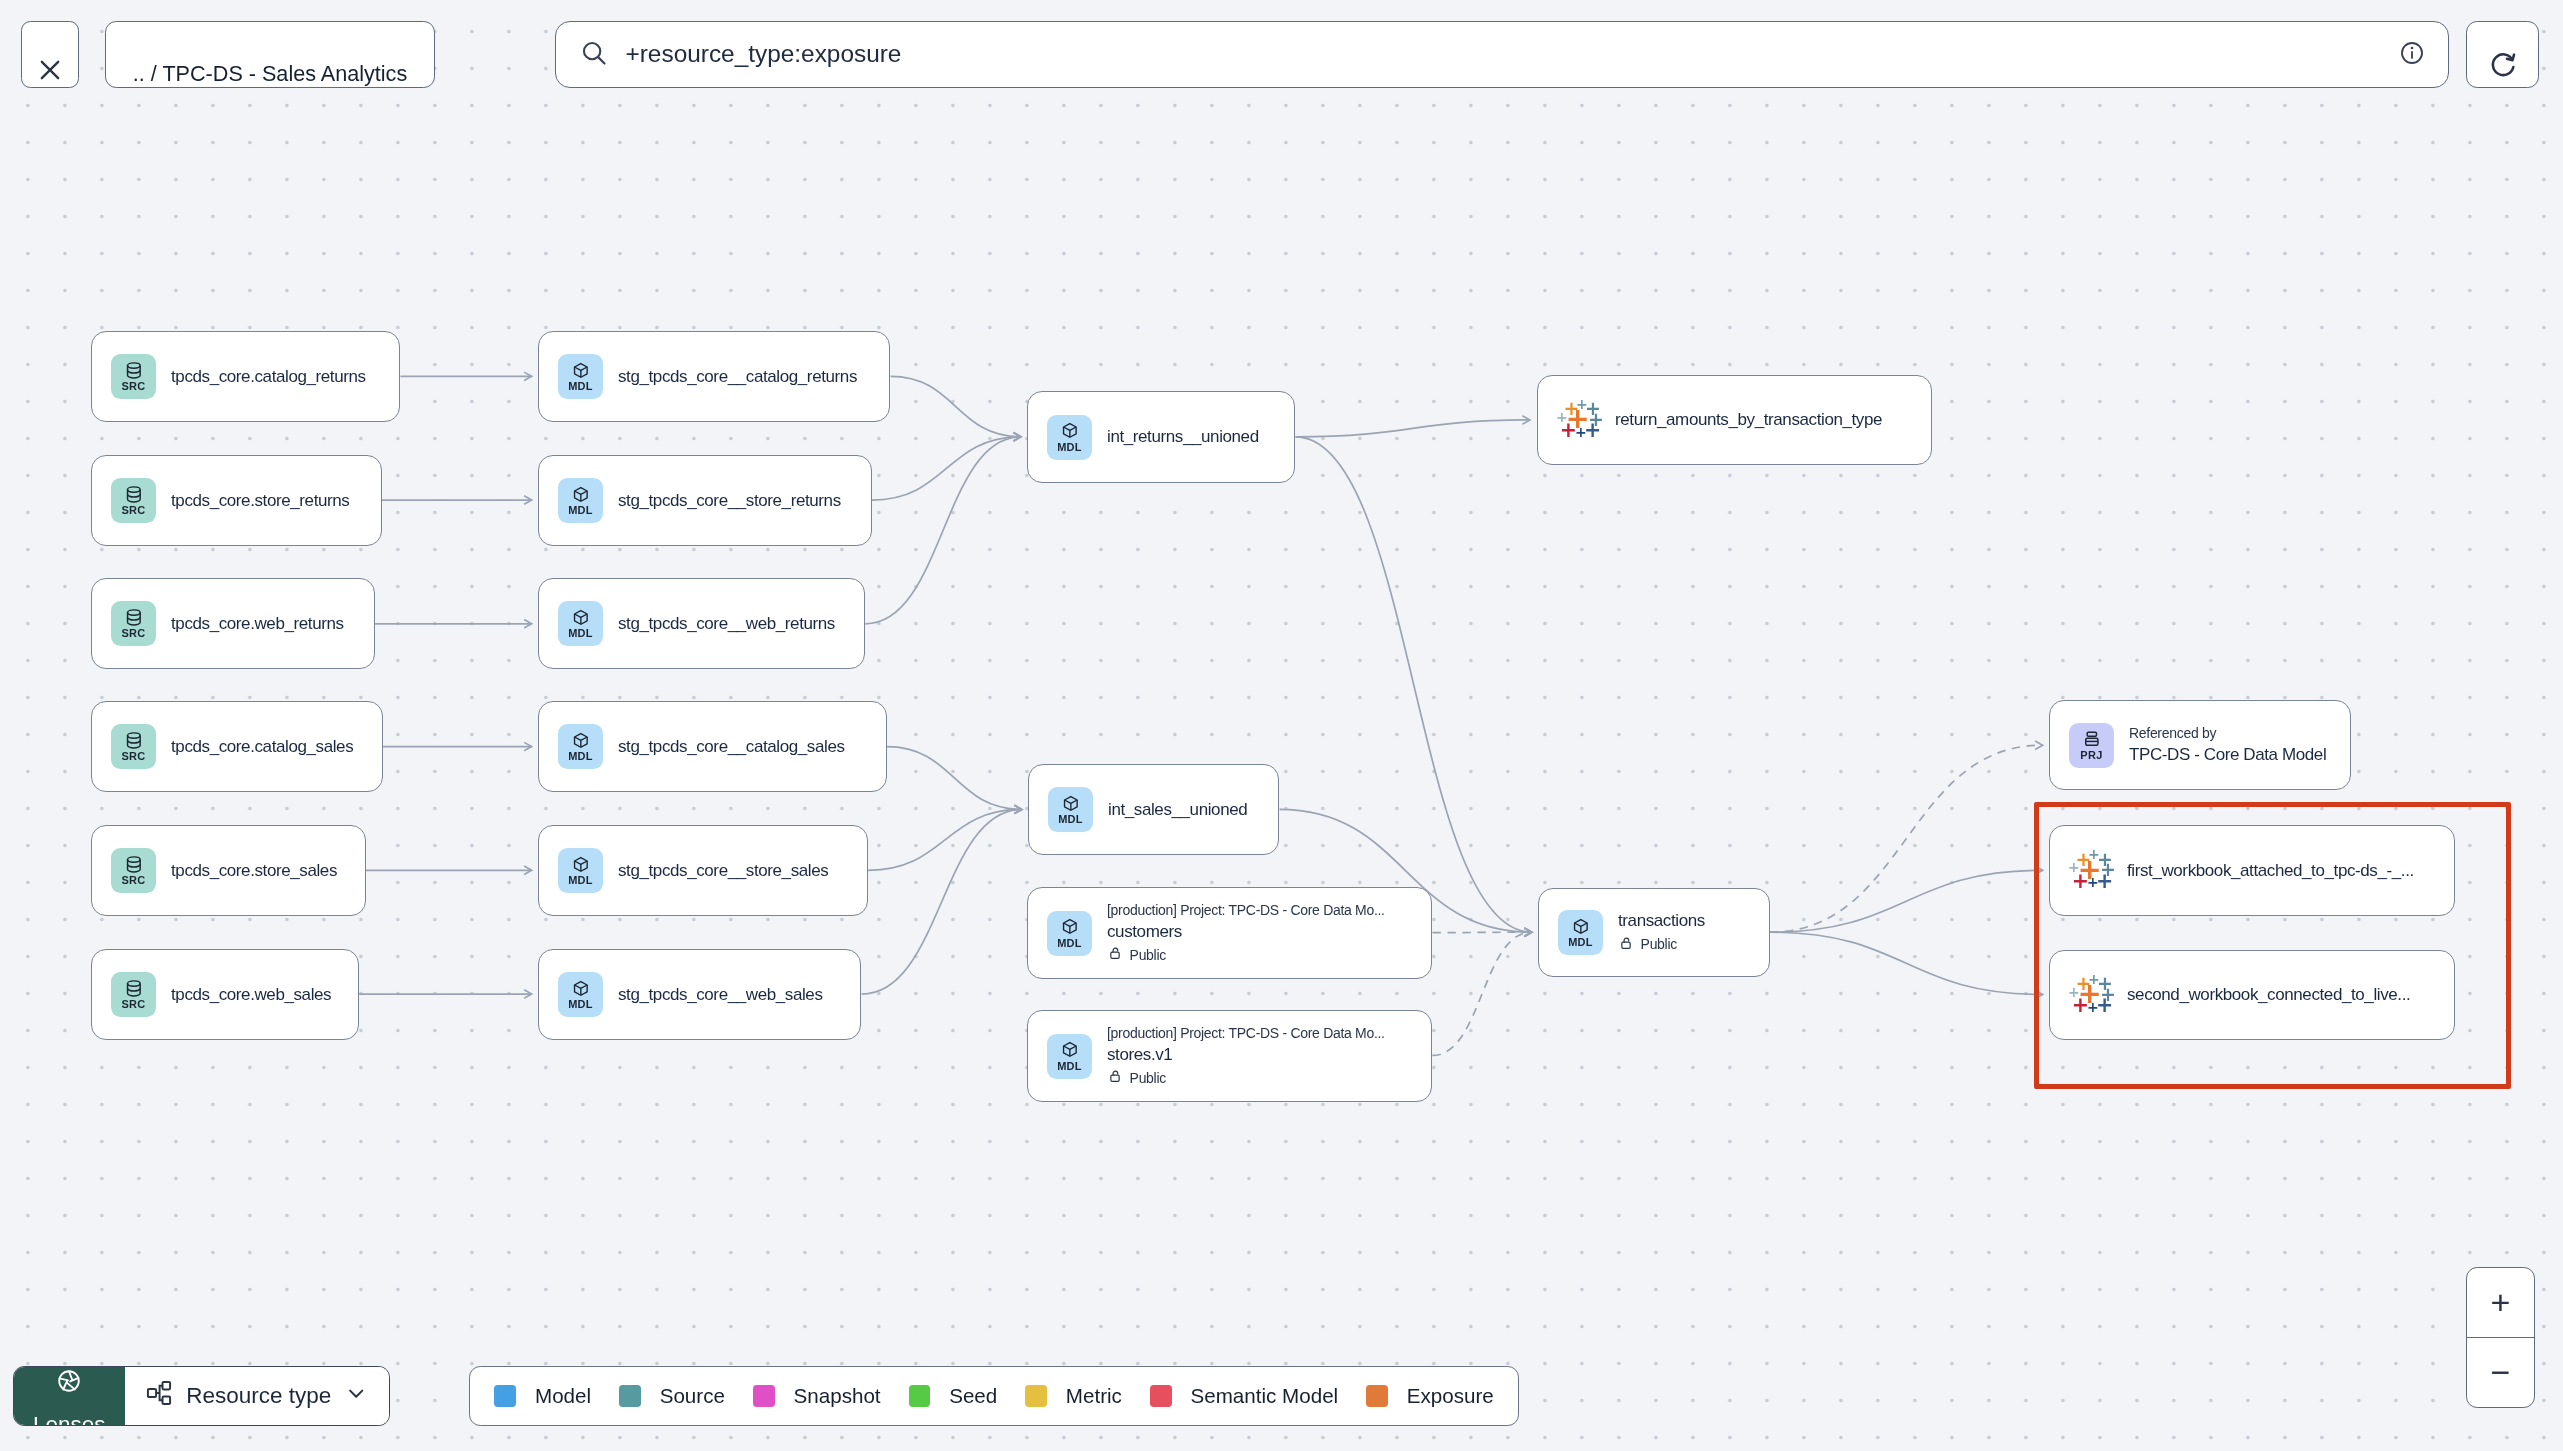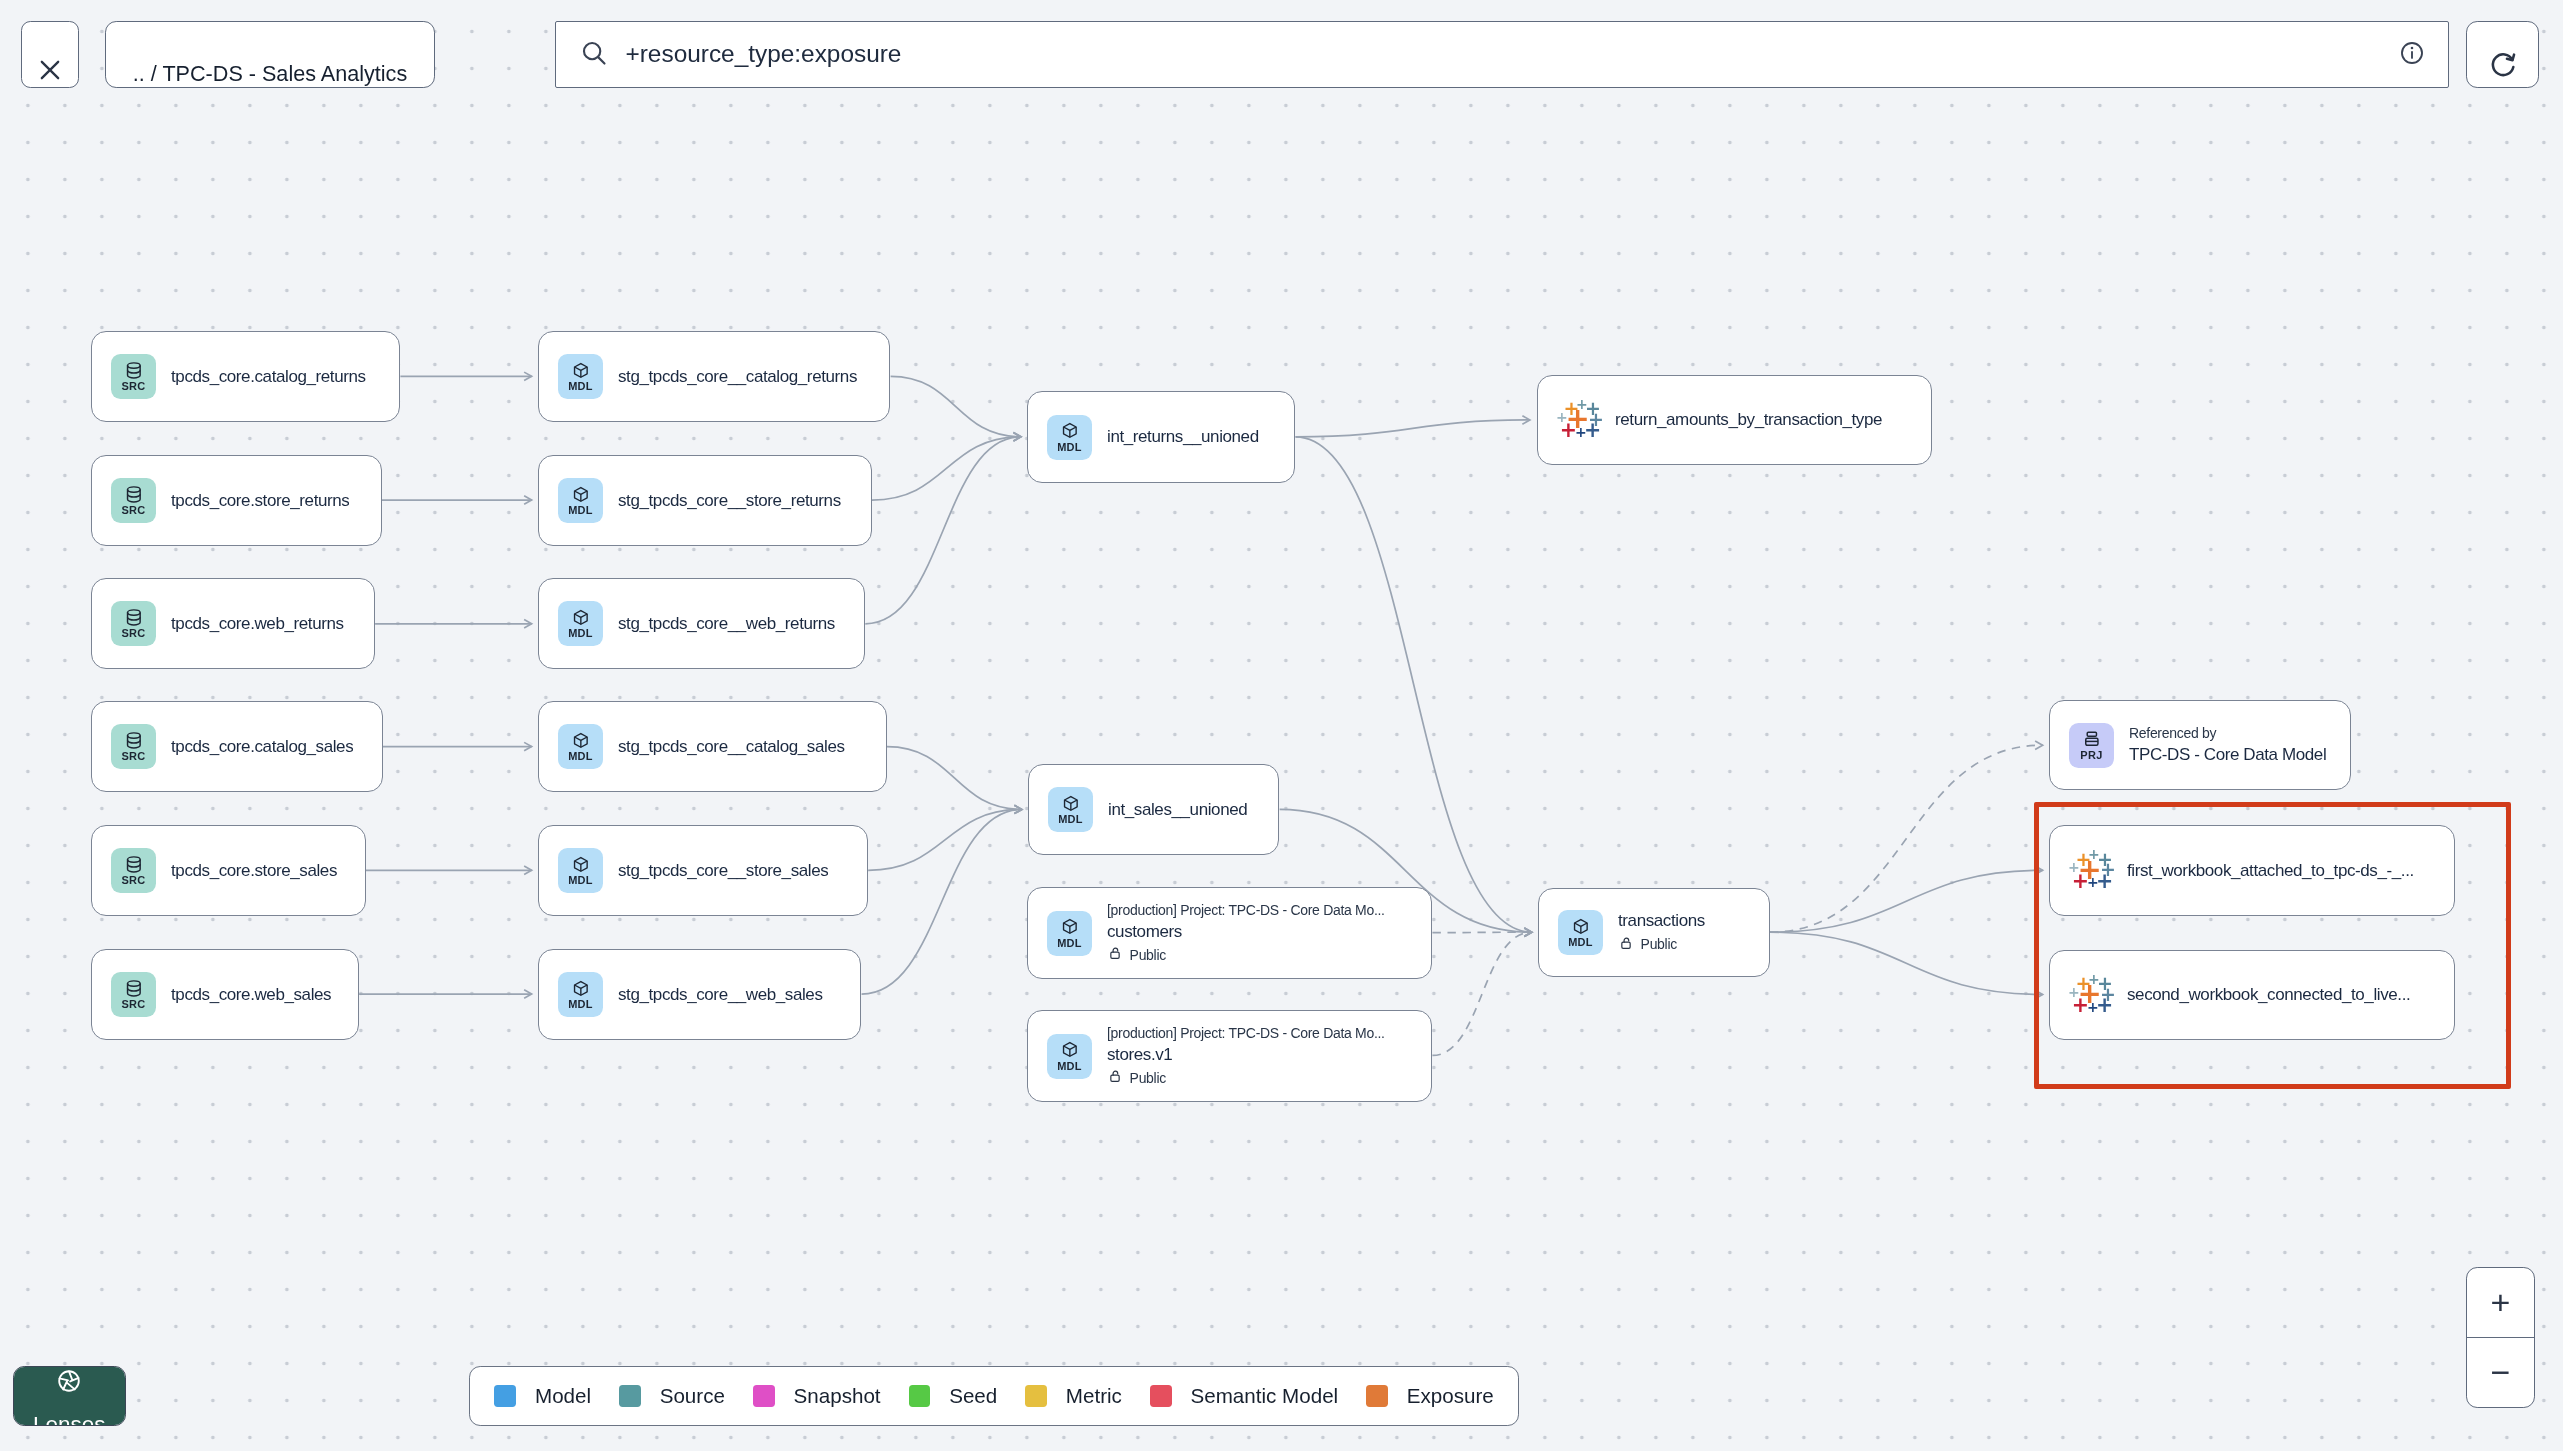--- a/index.html
+++ b/index.html
@@ -8,21 +8,21 @@
        background-color:#f2f4f7;
        background-image:radial-gradient(circle,#c8cdd5 1.7px,rgba(0,0,0,0) 2.1px);
        background-size:37px 37px;background-position:9.4px 13px;}
 
   
   .tbtn{position:absolute;background:#fff;border:1.9px solid #5f6a7d;border-radius:9.4px;
         display:flex;align-items:flex-end;justify-content:center;z-index:5;box-sizing:border-box;cursor:pointer;}
   #close-btn{left:20.6px;top:20.6px;width:58px;height:67px;}
   #breadcrumb-btn{left:105px;top:20.6px;width:330px;height:67px;font-size:21.6px;color:#16202f;border-radius:11.2px;}
   #search-box{position:absolute;left:555px;top:20.6px;width:1894px;height:67px;background:#fff;
-        border:1.9px solid #5f6a7d;border-radius:2px;display:flex;align-items:center;
+        border:1.9px solid #5f6a7d;border-radius:15px;display:flex;align-items:center;
         padding:0 22.5px;gap:15px;z-index:5;box-sizing:border-box;}
   #search-box input{flex:1;border:none;outline:none;background:transparent;font-size:24.4px;
         color:#202c3f;font-family:inherit;}
   #refresh-btn{left:2466px;top:20.6px;width:73px;height:67px;border-radius:11.2px;}
 
   
   #edges{position:absolute;left:0;top:0;z-index:1;}
   .edge{fill:none;stroke:#9aa4b2;stroke-width:1.8px;}
   .edge.dashed{stroke-dasharray:9 7;}
   #highlight{position:absolute;z-index:2;border-radius:1.9px;pointer-events:none;}
@@ -441,20 +441,36 @@
   <div id="lenses-group">
     <div id="lenses-btn" style="background: rgb(42, 90, 80); flex-direction: column;">
       <span>
         <svg viewBox="0 0 24 24" width="28" height="28" fill="none" stroke="#ffffff" stroke-width="1.6" stroke-linecap="round">
             <circle cx="12" cy="12" r="8.4"></circle>
              <path d="M12 3.8 L14.8 11 M20.2 9.4 L13 12.4 M16.9 19.2 L10.9 14 M7 19.3 L10.3 12.2 M3.9 9.8 L11.2 11.4"></path>
           </svg>
       </span>
       <span>Lenses</span>
     </div>
+    <div id="restype-btn">
+      <span>
+        <svg viewBox="0 0 24 24" width="28" height="28" fill="none" stroke="#2a3445" stroke-width="1.7">
+          <rect x="2.5" y="8.5" width="7" height="7" rx="1"></rect>
+          <rect x="15" y="2.5" width="6.5" height="6.5" rx="1"></rect>
+          <rect x="15" y="15" width="6.5" height="6.5" rx="1"></rect>
+          <path d="M9.5 12 h3 M12.5 12 V5.8 H15 M12.5 12 V18.2 H15"></path>
+        </svg>
+      </span>
+      <span>Resource type</span>
+      <span>
+        <svg viewBox="0 0 24 24" width="24.4" height="24.4" fill="none" stroke="#2a3445" stroke-width="2" stroke-linecap="round" stroke-linejoin="round">
+            <path d="M6 9.5 L12 15.5 L18 9.5"></path>
+          </svg>
+      </span>
+    </div>
   </div>
 
   <div id="legend">
       <div class="legend-item">
         <span class="legend-swatch" style="background: rgb(68, 159, 227);"></span>
         <span>Model</span>
       </div>
       <div class="legend-item">
         <span class="legend-swatch" style="background: rgb(87, 154, 160);"></span>
         <span>Source</span>

